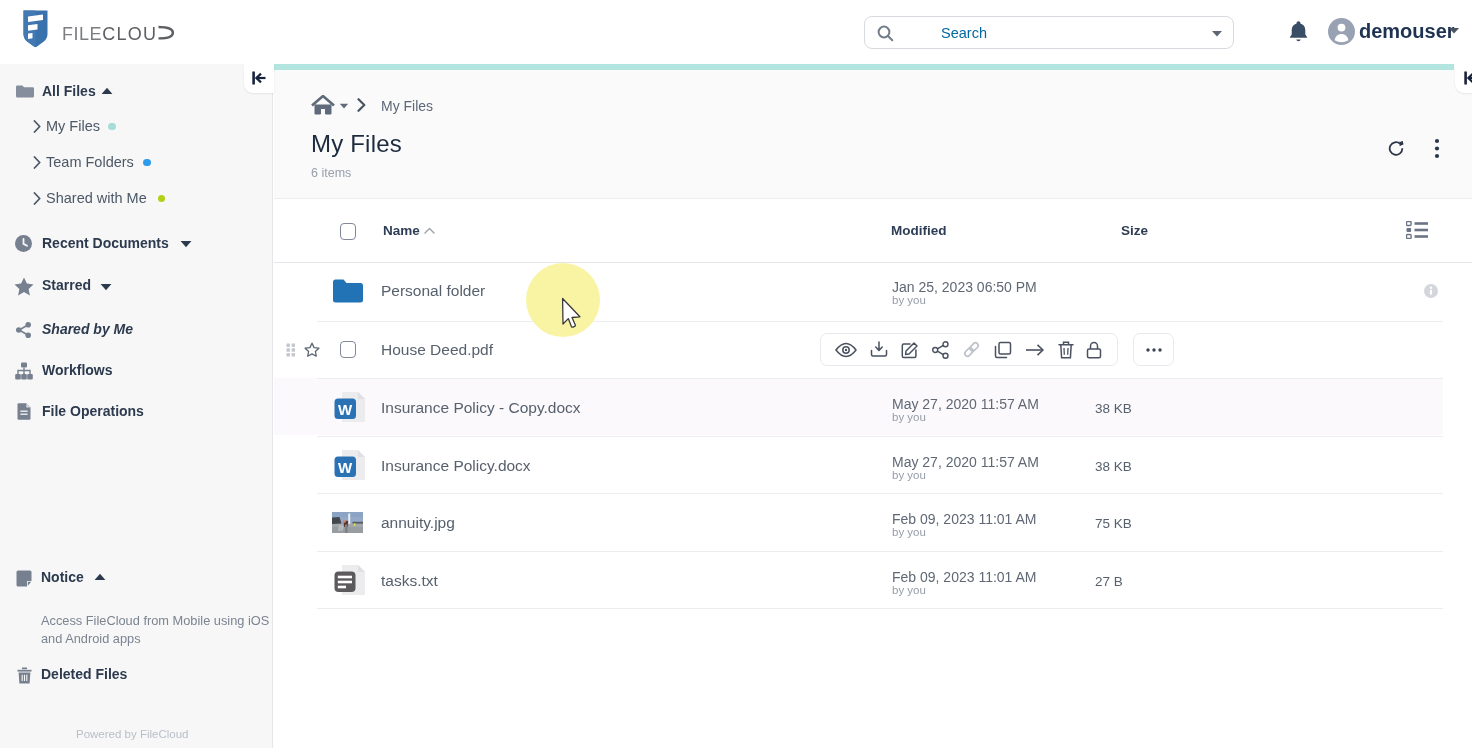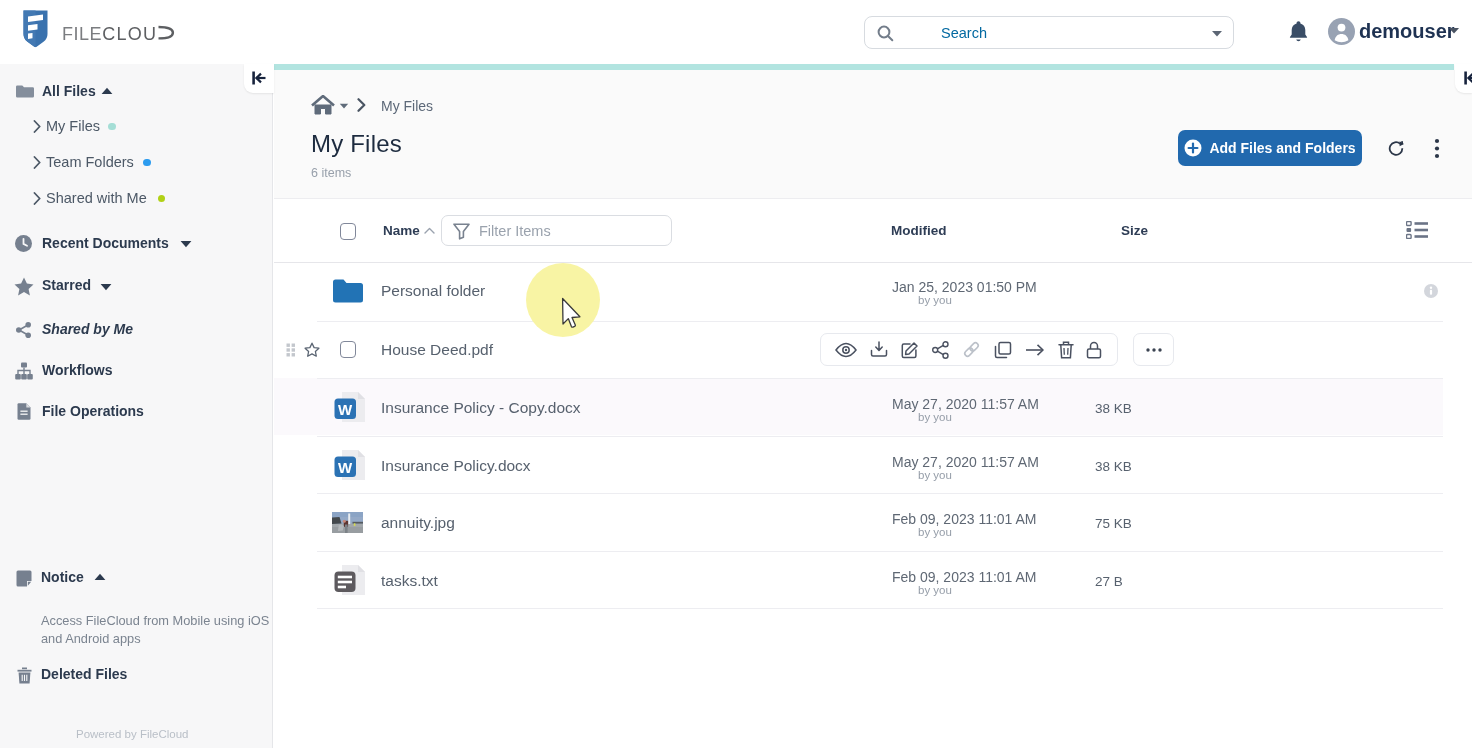--- a/index.html
+++ b/index.html
@@ -44,21 +44,21 @@
 #thead-size { position:absolute; left:1081px; top:223px; font-size:13.5px; font-weight:bold; color:#2e3d55;margin-left:40px; }
 #filter { position:absolute; left:441px; top:215px; width:231px; height:31px;
   border:1px solid #dadde2; border-radius:7px; background:#fff; }
 #filter .ph { position:absolute; left:37px; top:7px; font-size:14.5px; color:#9aa2ad; }
 .cb { position:absolute; width:16px; height:17px; border:1.3px solid #81889a; border-radius:4px; background:#fff; }
 .hline { position:absolute; left:317px; width:1126px; height:1px; background:#ededf1; }
 
 
 .rowname { position:absolute; left:381px; font-size:15.5px; color:#57616e; }
 .rowdate { position:absolute; left:892px; font-size:14px; color:#5f6874; }
-.rowby   { position:absolute; left:892px; font-size:11.5px; color:#959da8;margin-left:26px; }
+.rowby   { position:absolute; left:892px; font-size:11.5px; color:#959da8; }
 .rowsize { position:absolute; left:1095px; font-size:13.5px; color:#57616e; }
 
 
 #toolbar { position:absolute; left:820px; top:333px; width:298px; height:33px; background:#fff;
   border:1px solid #e7e9ee; border-radius:7px; display:flex; align-items:center;
   justify-content:space-around; padding:0 8px; }
 #morebox { position:absolute; left:1133px; top:333px; width:41px; height:33px; background:#fff;
   border:1px solid #e7e9ee; border-radius:7px; display:flex; align-items:center; justify-content:center; }
 
 
@@ -222,53 +222,39 @@
   </svg>
   <svg class="abs" style="left:339px; top:103px;" width="10" height="7" viewBox="0 0 10 7">
     <path d="M0.8 0.8 L5 5.6 L9.2 0.8 Z" fill="#5f6b7a"></path>
   </svg>
   <svg class="abs" style="left:357px; top:98px;" width="9" height="14" viewBox="0 0 9 14">
     <path d="M1.5 1.2 L7.3 7 L1.5 12.8" fill="none" stroke="#4a5563" stroke-width="2.2" stroke-linecap="round" stroke-linejoin="round"></path>
   </svg>
   <div id="crumb-myfiles">My Files</div>
   <div id="h1">My Files</div>
   <div id="items">6 items</div>
-  <div id="addbtn">
-    <svg width="18" height="18" viewBox="0 0 18 18" style="flex:none;">
-      <circle cx="9" cy="9" r="8.5" fill="#fff"></circle>
-      <line x1="9" y1="4.6" x2="9" y2="13.4" stroke="#2169ae" stroke-width="2.2" stroke-linecap="round"></line>
-      <line x1="4.6" y1="9" x2="13.4" y2="9" stroke="#2169ae" stroke-width="2.2" stroke-linecap="round"></line>
-    </svg>
-    <span>Add Files and Folders</span>
-  </div>
 
   <svg class="abs" style="left:1388px; top:140px;" width="18" height="17" viewBox="0 0 18 17">
     <path d="M12.2 3.8 A6.3 6.3 0 1 0 14.3 8.3" fill="none" stroke="#2b3648" stroke-width="1.8"></path>
     <path d="M11.6 1.2 L16 3.9 L11.6 6.3 Z" fill="#2b3648"></path>
     <rect x="13.2" y="1.2" width="1.8" height="3" fill="#2b3648"></rect>
   </svg>
 
   <svg class="abs" style="left:1433px; top:138px;" width="8" height="21" viewBox="0 0 8 21">
     <circle cx="4" cy="3" r="2.1" fill="#2b3648"></circle>
     <circle cx="4" cy="10.5" r="2.1" fill="#2b3648"></circle>
     <circle cx="4" cy="18" r="2.1" fill="#2b3648"></circle>
   </svg>
 
   <div id="thead-name">Name</div>
   <svg class="abs" style="left:424px; top:227px;" width="11" height="7" viewBox="0 0 11 7">
     <path d="M1 6 L5.5 1.6 L10 6" fill="none" stroke="#9aa2ae" stroke-width="1.4" stroke-linecap="round" stroke-linejoin="round"></path>
   </svg>
   <div id="thead-mod">Modified</div>
   <div id="thead-size">Size</div>
-  <div id="filter">
-      <span class="ph">Filter Items</span>
-    <svg class="abs" style="left:11px; top:7px;" width="17" height="17" viewBox="0 0 17 17">
-      <path d="M1 1.2 L16 1.2 L10.4 8.6 L10.4 14.2 L6.6 15.8 L6.6 8.6 Z" fill="none" stroke="#79828f" stroke-width="1.6" stroke-linejoin="round"></path>
-    </svg>
-  </div>
   <div class="cb" style="left:340px; top:223px;"></div>
 
   <svg class="abs" style="left:1406px; top:221px;" width="23" height="18" viewBox="0 0 23 18">
     <rect x="0.5" y="0.5" width="4.6" height="4" rx="1" fill="none" stroke="#6b7486" stroke-width="1.4"></rect>
     <rect x="0.5" y="7" width="4.6" height="4" rx="1" fill="#6b7486"></rect>
     <rect x="0.5" y="13.5" width="4.6" height="4" rx="1" fill="none" stroke="#6b7486" stroke-width="1.4"></rect>
     <line x1="8.5" y1="2.5" x2="22" y2="2.5" stroke="#6b7486" stroke-width="2.6"></line>
     <line x1="8.5" y1="9" x2="22" y2="9" stroke="#6b7486" stroke-width="2.6"></line>
     <line x1="8.5" y1="15.5" x2="22" y2="15.5" stroke="#6b7486" stroke-width="2.6"></line>
   </svg>
@@ -279,21 +265,21 @@
   <div class="hline" style="top:378px;"></div>
   <div class="hline" style="top:435.5px;"></div>
   <div class="hline" style="top:493px;"></div>
   <div class="hline" style="top:550.5px;"></div>
   <div class="hline" style="top:608px;"></div>
 
   <svg class="abs" style="left:333px; top:279px;" width="30" height="24" viewBox="0 0 30 24">
     <path d="M0 3 Q0 0.5 2.5 0.5 L10.5 0.5 L13.5 4 L27.5 4 Q30 4 30 6.5 L30 21 Q30 23.5 27.5 23.5 L2.5 23.5 Q0 23.5 0 21 Z" fill="#2273b5"></path>
   </svg>
   <div class="rowname" style="top:282px;">Personal folder</div>
-  <div class="rowdate" style="top:279px;">Jan 25, 2023 01:50 PM</div>
+  <div class="rowdate" style="top:279px;">Jan 25, 2023 06:50 PM</div>
   <div class="rowby" style="top:294px;">by you</div>
   <svg class="abs" style="left:1424px; top:284px;" width="14" height="14" viewBox="0 0 14 14">
     <circle cx="7" cy="7" r="7" fill="#d3d6dc"></circle>
     <circle cx="7" cy="3.8" r="1.2" fill="#fff"></circle>
     <rect x="5.9" y="5.8" width="2.2" height="5" rx="1" fill="#fff"></rect>
   </svg>
 
   <svg class="abs" style="left:286px; top:343px;" width="10" height="14" viewBox="0 0 10 14">
     <g fill="#c3c7cd">
       <rect x="0.5" y="0.5" width="3.4" height="3.4"></rect>

